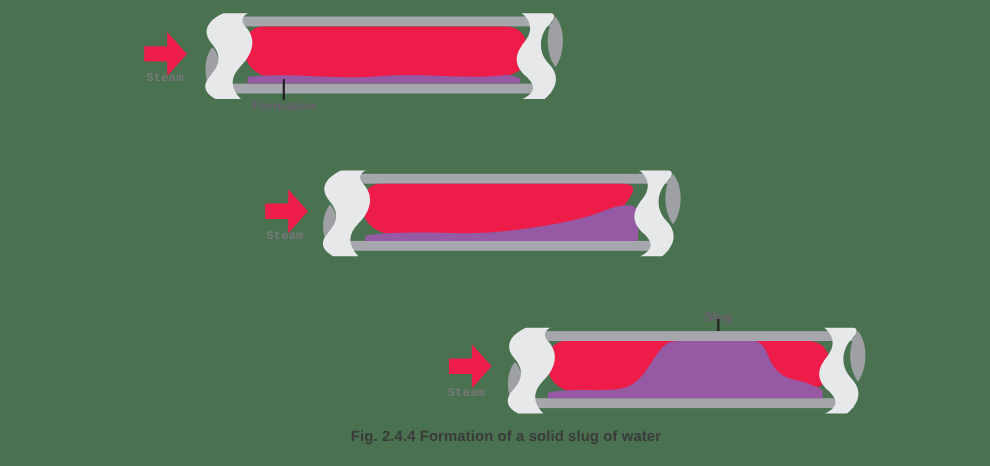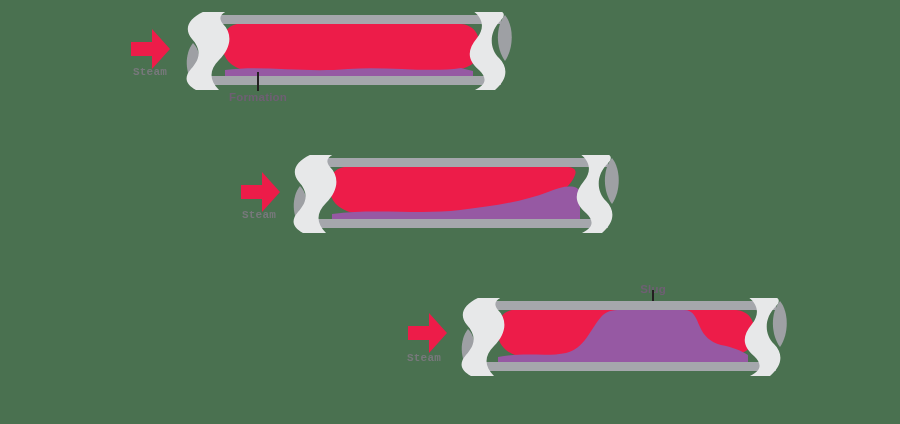--- a/index.html
+++ b/index.html
@@ -98,14 +98,15 @@
       <rect x="18" y="64" width="300" height="9" fill="#A5A7AC"></rect>
       <path d="M54,12 L278,12 C289,13 294,19 296,28 C298,38 296,47 288,53 C272,62 246,63 214,61 C170,58 120,65 70,60 C52,58 42,50 40,38 C38,26 42,14 54,12 Z" fill="#ED1C49"></path>
       <path d="M40,59 C65,54 90,59 108,55 C126,51 132,32 143,19 C148,13 154,12 162,12 L226,12 C236,12 238,20 242,29 C246,38 252,44 263,47 C274,49 284,53 290,57 L290,64 L40,64 Z" fill="#9659A3"></path>
       <path d="M10,31 C19,40 20,60 11,73 C2,62 1,42 10,31 Z" fill="#9EA0A4"></path>
       <path d="M22,-1 C6,6 0,16 9,27 C18,37 18,46 8,57 C1,65 2,72 13,78 L36,78 C26,68 26,58 36,48 C48,36 50,22 40,12 C36,7 36,3 44,-1 Z" fill="#E7E8E9"></path>
       <path d="M322,3 C331,14 331,36 322,49 C313,37 312,15 322,3 Z" fill="#9EA0A4"></path>
       <path d="M290,-1 C300,6 302,16 294,26 C284,38 284,48 296,58 C304,66 304,72 292,78 L312,78 C324,68 326,56 316,46 C306,36 306,20 318,8 C322,4 322,0 316,-1 Z" fill="#E7E8E9"></path>
     </svg>
   </div>
 
+  <div class="caption">Fig. 2.4.4 Formation of a solid slug of water</div>
 
 </div>
 
 </body></html>

